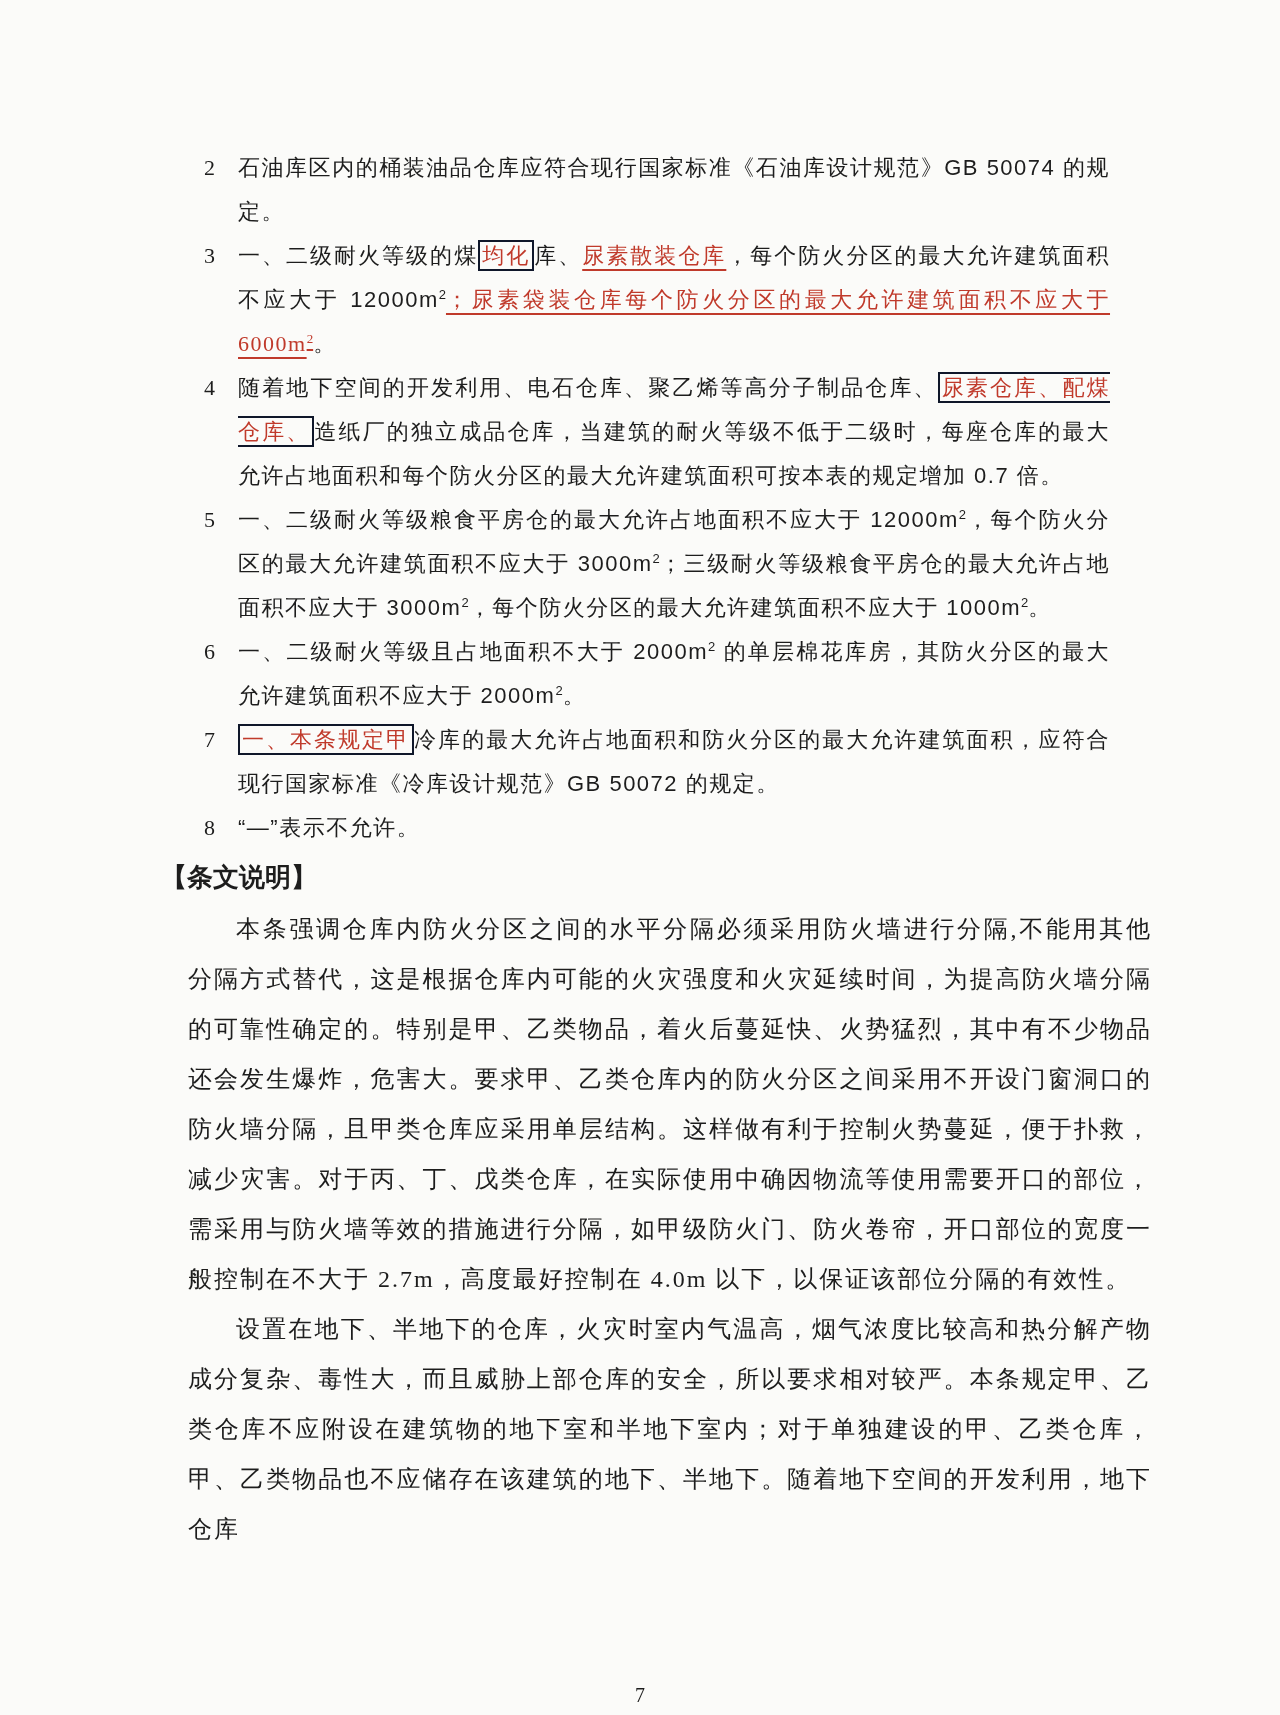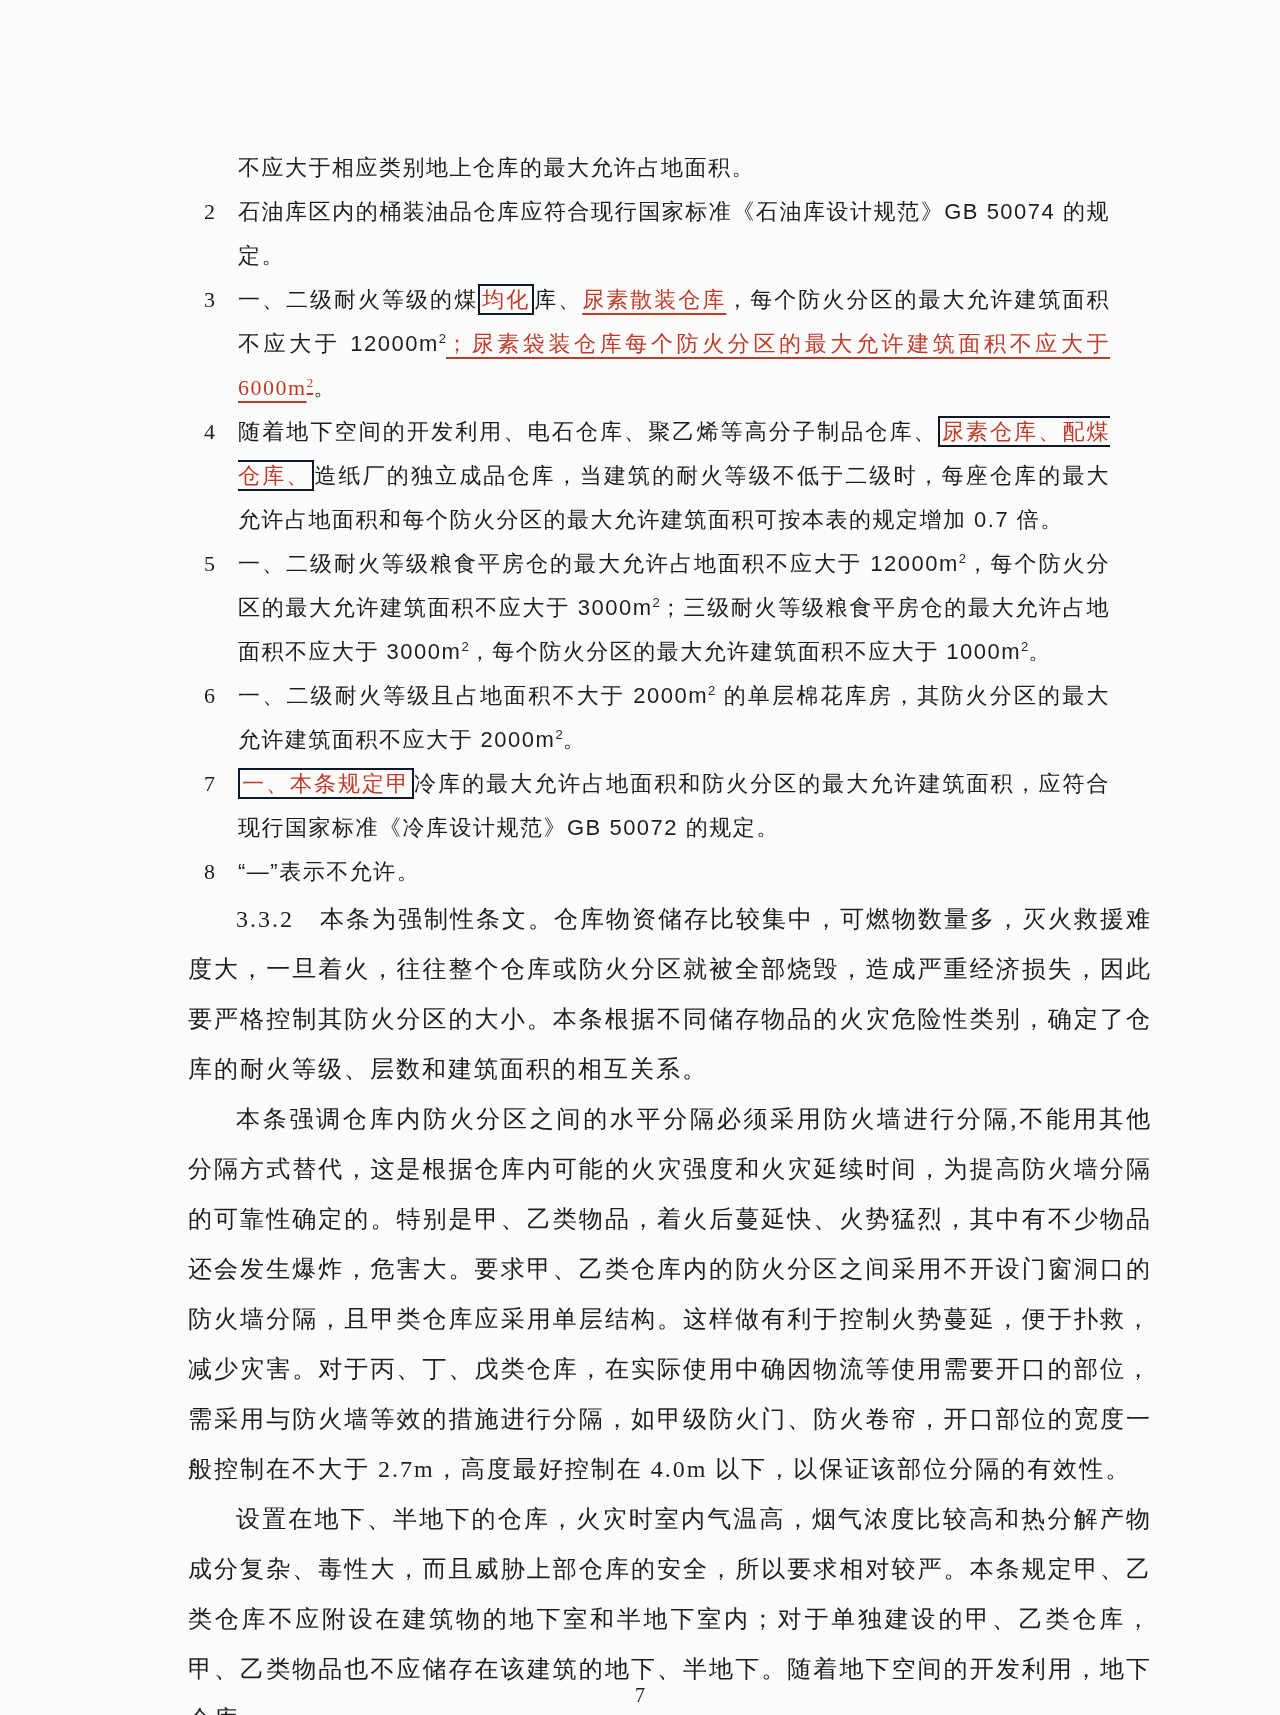--- a/index.html
+++ b/index.html
@@ -84,24 +84,20 @@
     font-size:20px;
     color:var(--ink);
   }
 </style>
 </head>
 <body>
 
 <div class="page">
   <div class="notes" id="notes">
       <div class="note-item">
-        <span class="note-num"></span>
-        <div class="note-body"><span>不应大于相应类别地上仓库的最大允许占地面积。</span></div>
-      </div>
-      <div class="note-item">
         <span class="note-num">2</span>
         <div class="note-body"><span>石油库区内的桶装油品仓库应符合现行国家标准《石油库设计规范》GB 50074 的规定。</span></div>
       </div>
       <div class="note-item">
         <span class="note-num">3</span>
         <div class="note-body"><span>一、二级耐火等级的煤</span><span class="rev-box">均化</span><span>库、</span><span class="rev-underline">尿素散装仓库</span><span>，每个防火分区的最大允许建筑面积不应大于 12000m</span><span class="sup">2</span><span class="rev-underline">；尿素袋装仓库每个防火分区的最大允许建筑面积不应大于 6000m</span><span class="rev-underline sup">2</span><span>。</span></div>
       </div>
       <div class="note-item">
         <span class="note-num">4</span>
         <div class="note-body"><span>随着地下空间的开发利用、电石仓库、聚乙烯等高分子制品仓库、</span><span class="rev-box">尿素仓库、配煤仓库、</span><span>造纸厂的独立成品仓库，当建筑的耐火等级不低于二级时，每座仓库的最大允许占地面积和每个防火分区的最大允许建筑面积可按本表的规定增加 0.7 倍。</span></div>
@@ -116,19 +112,19 @@
       </div>
       <div class="note-item">
         <span class="note-num">7</span>
         <div class="note-body"><span class="rev-box">一、本条规定甲</span><span>冷库的最大允许占地面积和防火分区的最大允许建筑面积，应符合现行国家标准《冷库设计规范》GB 50072 的规定。</span></div>
       </div>
       <div class="note-item">
         <span class="note-num">8</span>
         <div class="note-body"><span>“—”表示不允许。</span></div>
       </div>
     </div>
+  <h2 class="heading">【条文说明】</h2>
   <div class="paras" id="paras">
-      <p class="body-para">3.3.2　本条为强制性条文。仓库物资储存比较集中，可燃物数量多，灭火救援难度大，一旦着火，往往整个仓库或防火分区就被全部烧毁，造成严重经济损失，因此要严格控制其防火分区的大小。本条根据不同储存物品的火灾危险性类别，确定了仓库的耐火等级、层数和建筑面积的相互关系。</p>
       <p class="body-para">本条强调仓库内防火分区之间的水平分隔必须采用防火墙进行分隔,不能用其他分隔方式替代，这是根据仓库内可能的火灾强度和火灾延续时间，为提高防火墙分隔的可靠性确定的。特别是甲、乙类物品，着火后蔓延快、火势猛烈，其中有不少物品还会发生爆炸，危害大。要求甲、乙类仓库内的防火分区之间采用不开设门窗洞口的防火墙分隔，且甲类仓库应采用单层结构。这样做有利于控制火势蔓延，便于扑救，减少灾害。对于丙、丁、戊类仓库，在实际使用中确因物流等使用需要开口的部位，需采用与防火墙等效的措施进行分隔，如甲级防火门、防火卷帘，开口部位的宽度一般控制在不大于 2.7m，高度最好控制在 4.0m 以下，以保证该部位分隔的有效性。</p>
       <p class="body-para">设置在地下、半地下的仓库，火灾时室内气温高，烟气浓度比较高和热分解产物成分复杂、毒性大，而且威胁上部仓库的安全，所以要求相对较严。本条规定甲、乙类仓库不应附设在建筑物的地下室和半地下室内；对于单独建设的甲、乙类仓库，甲、乙类物品也不应储存在该建筑的地下、半地下。随着地下空间的开发利用，地下仓库</p>
     </div>
   <div class="pageno">7</div>
 </div>
 
 </body></html>

